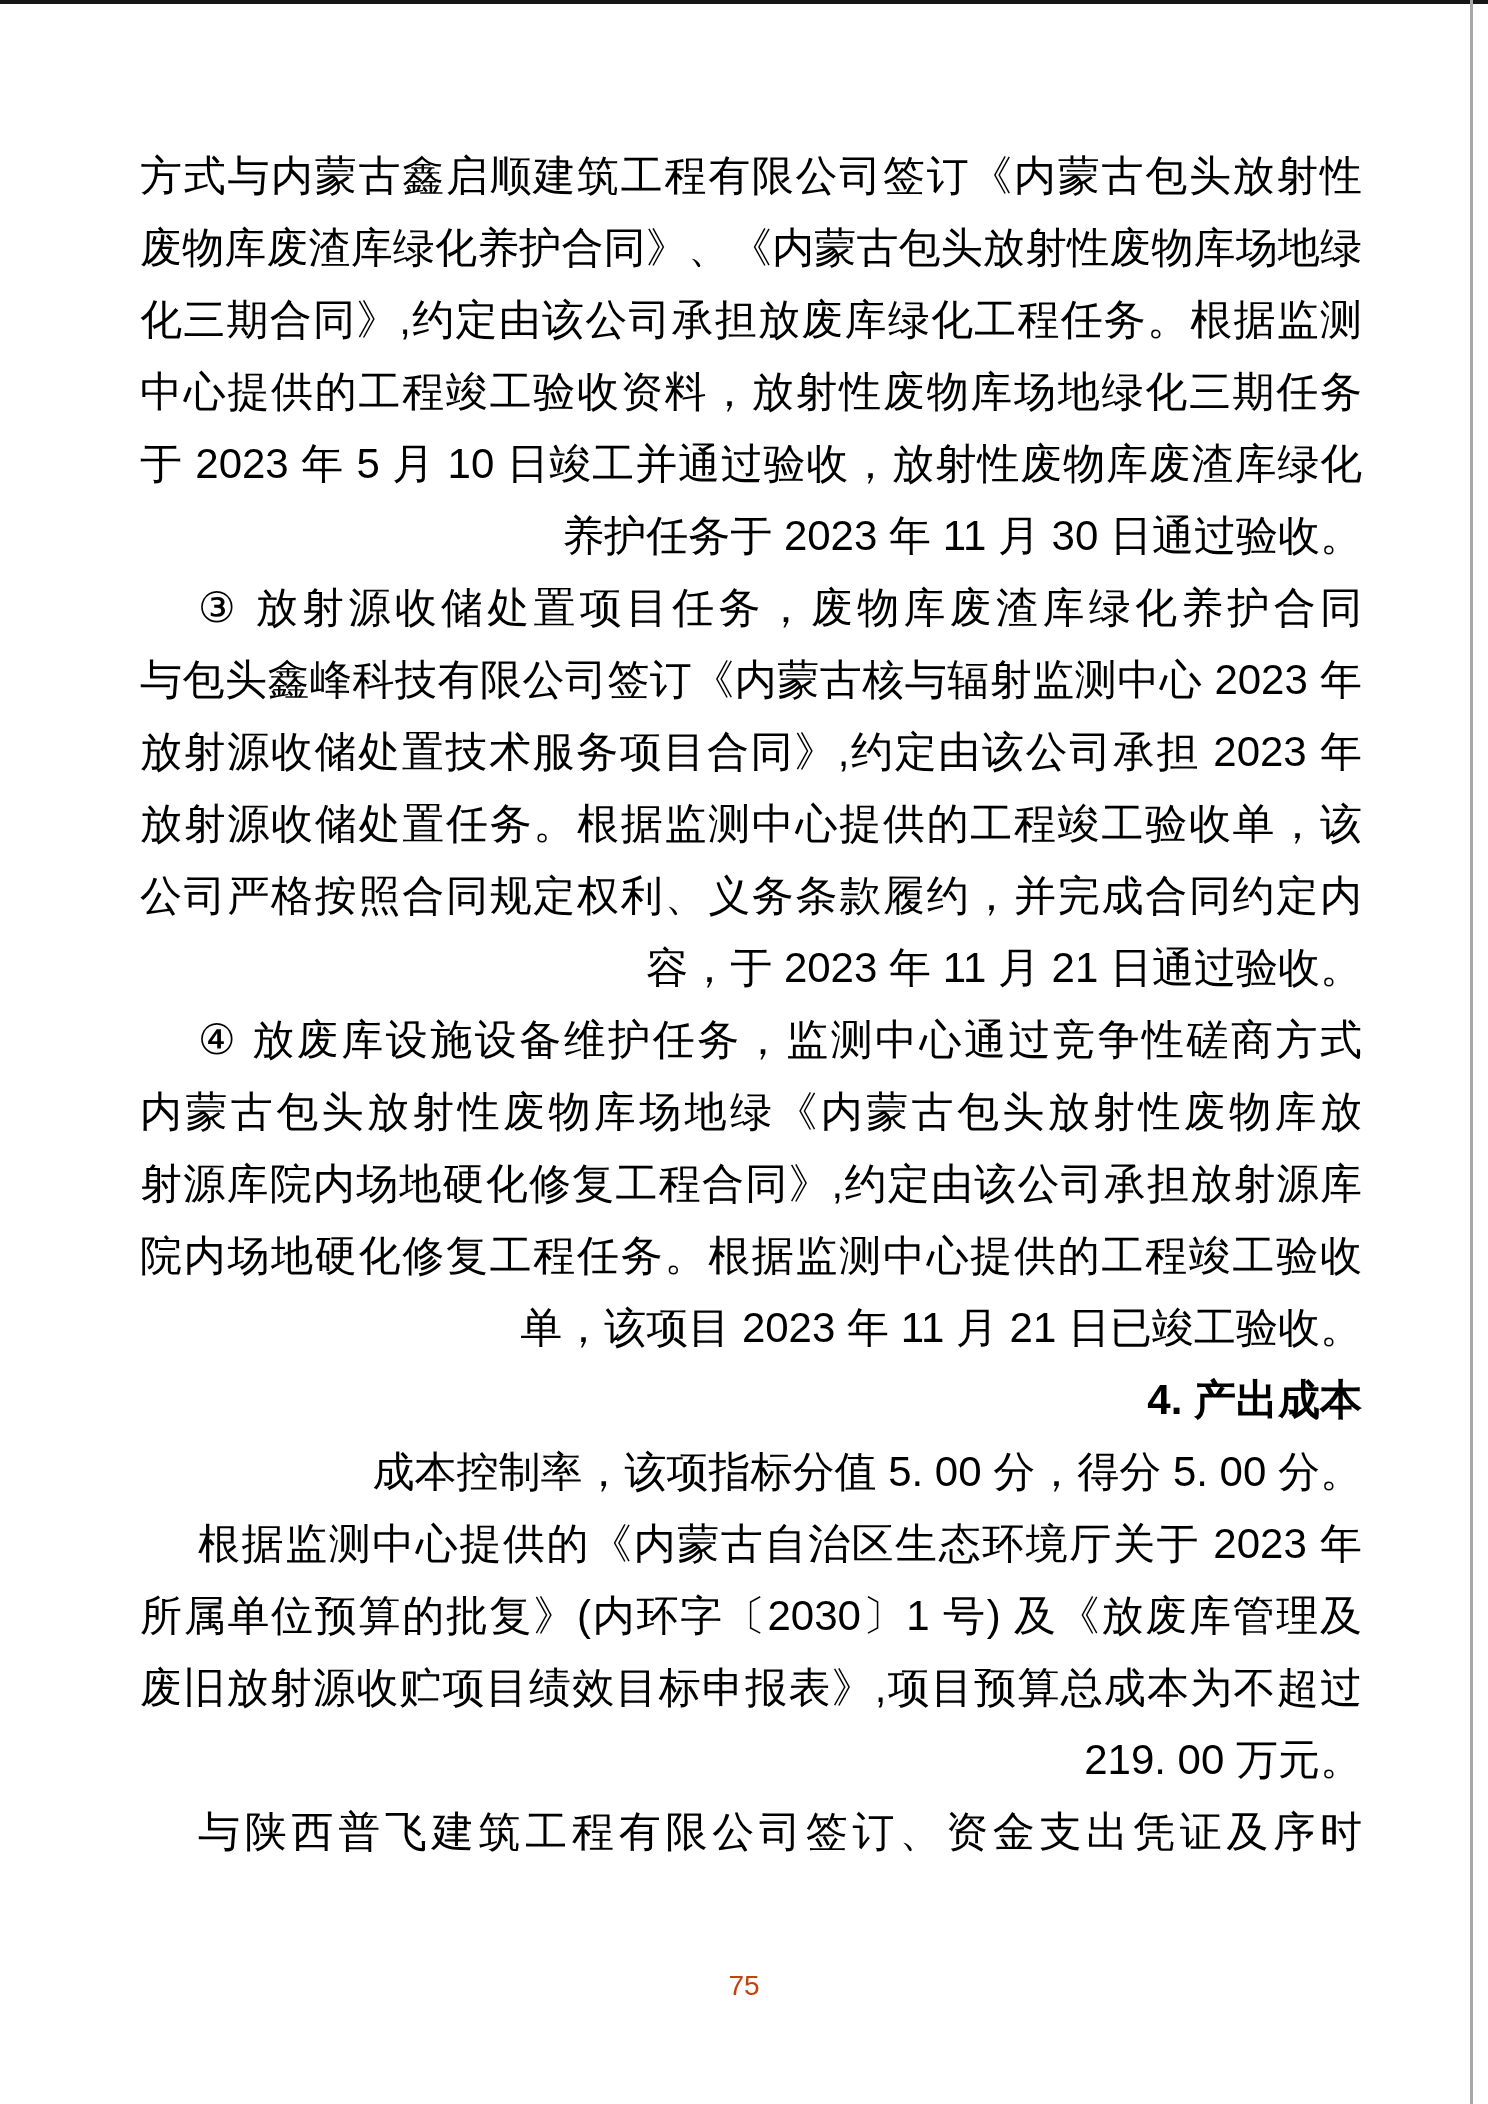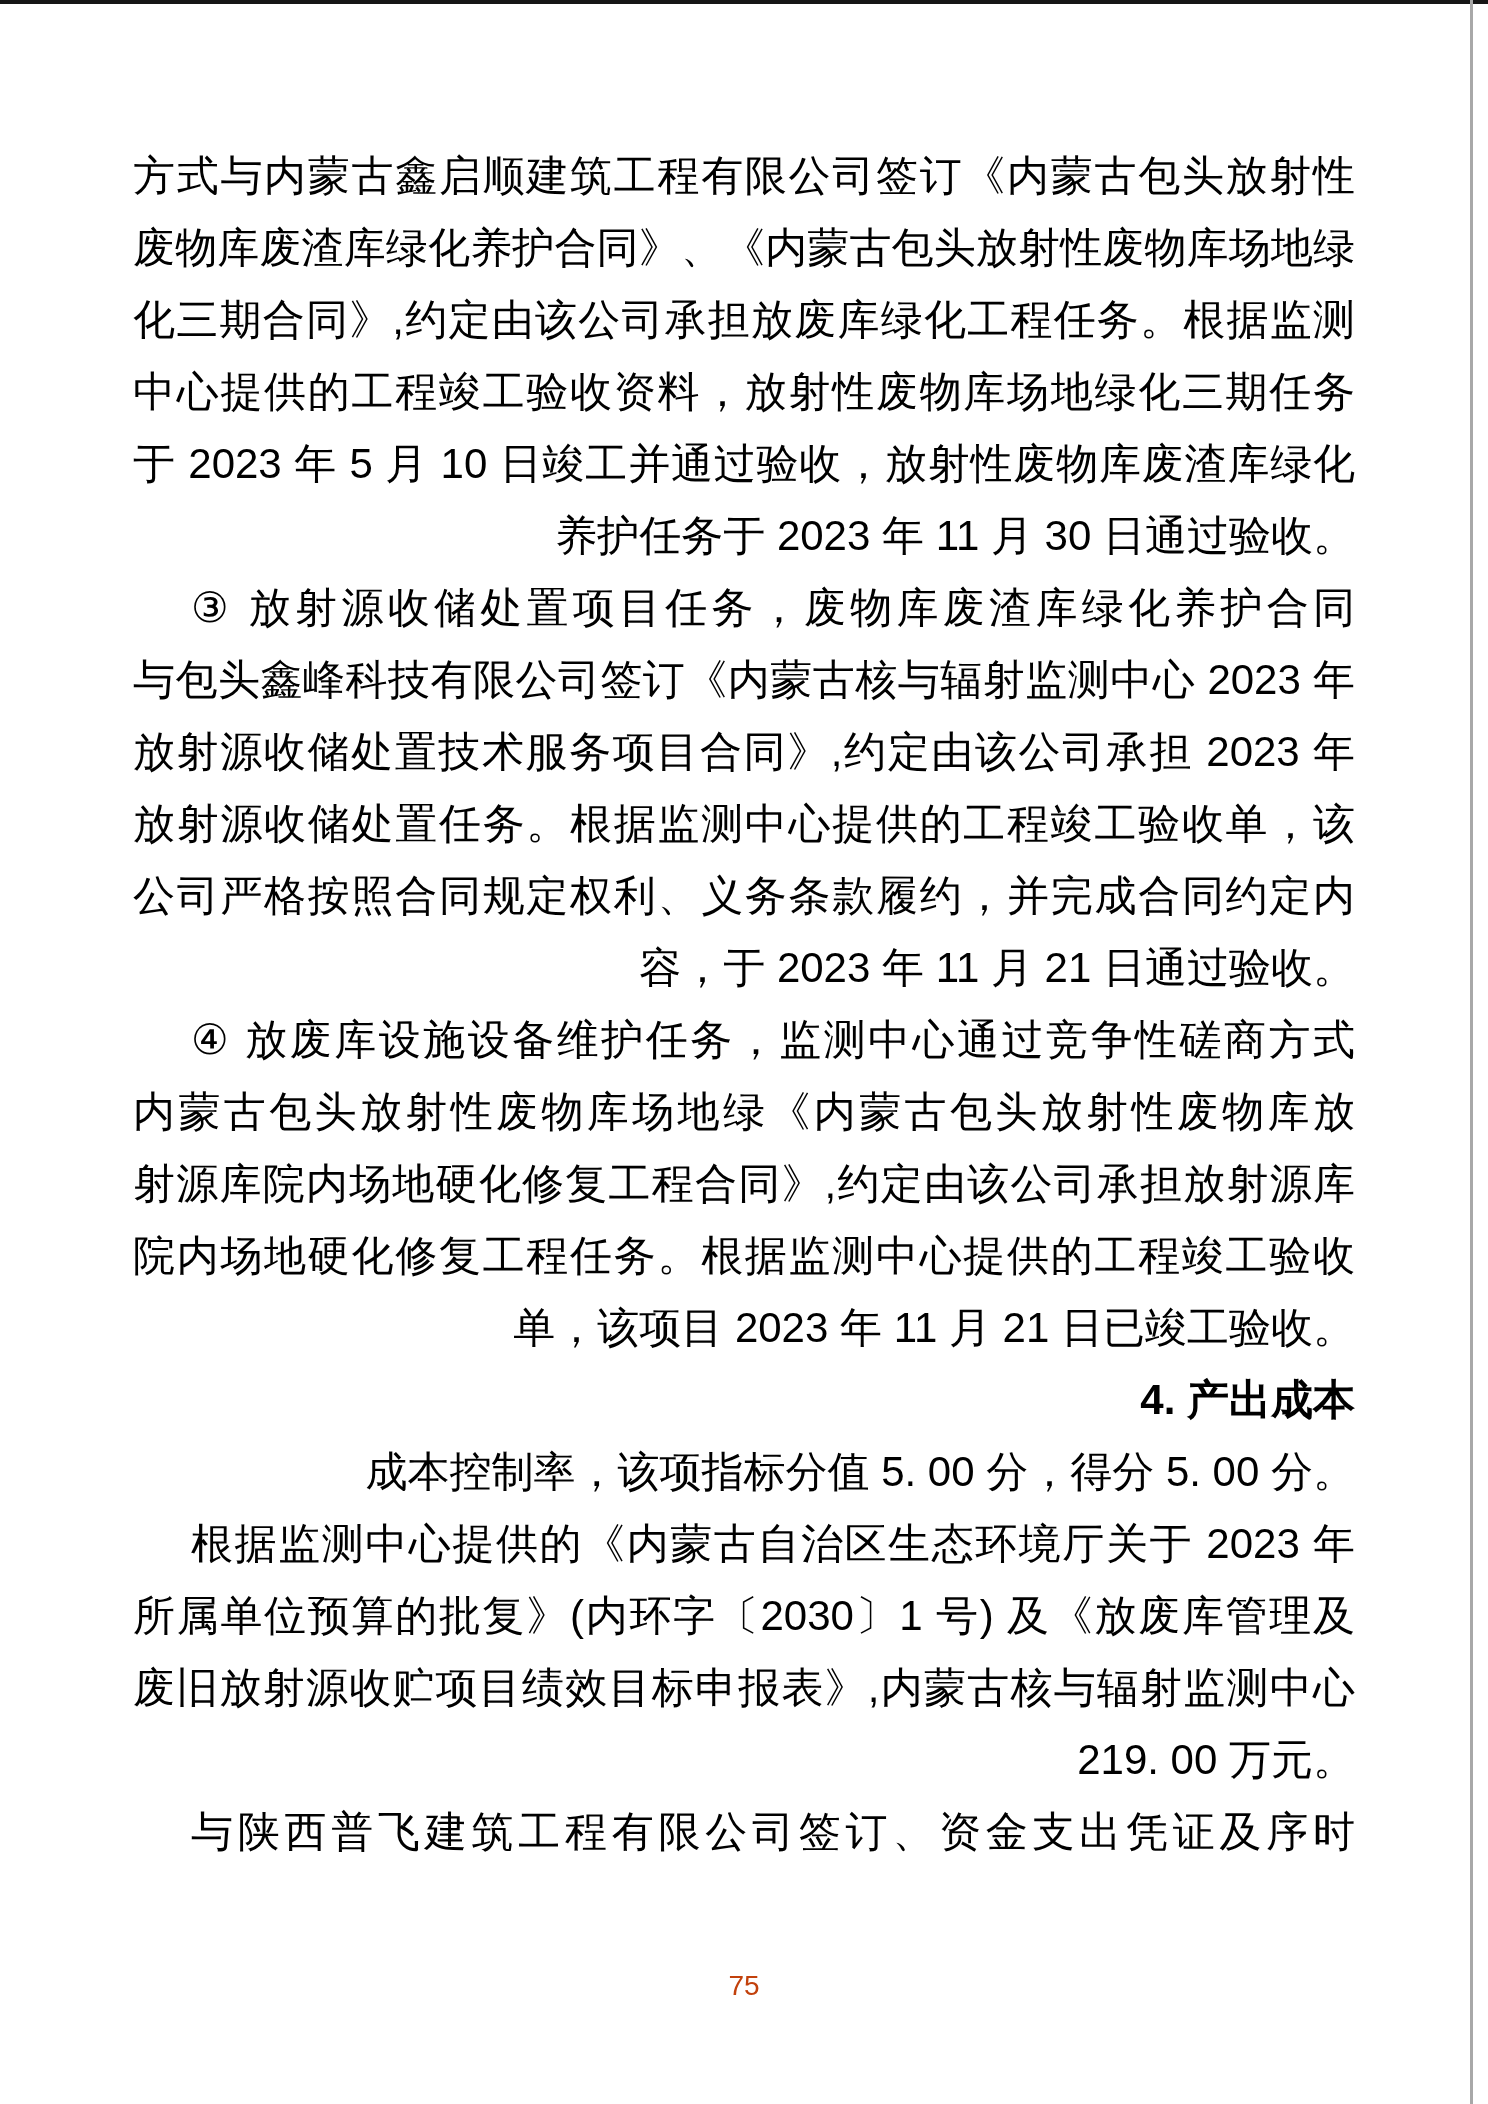--- a/index.html
+++ b/index.html
@@ -22,21 +22,21 @@
     background: #161616;
   }
   .right-edge {
     position: absolute;
     left: 1470px; top: 0;
     width: 3px; height: 100%;
     background: #a8a8a8;
   }
   .textblock {
     position: absolute;
-    left: 133px;
+    left: 140px;
     top: 140px;
     width: 1222px;
     color: #000000;
   }
   .line {
     height: 72px;
     line-height: 72px;
     font-size: 42px;
     color: #000000;
     text-align: right;
@@ -85,18 +85,18 @@
       <div class="line">容，于 2023 年 11 月 21 日通过验收。</div>
       <div class="line indent fill">④ 放废库设施设备维护任务，监测中心通过竞争性磋商方式</div>
       <div class="line fill">内蒙古包头放射性废物库场地绿《内蒙古包头放射性废物库放</div>
       <div class="line fill">射源库院内场地硬化修复工程合同》,约定由该公司承担放射源库</div>
       <div class="line fill">院内场地硬化修复工程任务。根据监测中心提供的工程竣工验收</div>
       <div class="line">单，该项目 2023 年 11 月 21 日已竣工验收。</div>
       <div class="line indent bold">4. 产出成本</div>
       <div class="line indent">成本控制率，该项指标分值 5. 00 分，得分 5. 00 分。</div>
       <div class="line indent fill">根据监测中心提供的《内蒙古自治区生态环境厅关于 2023 年</div>
       <div class="line fill">所属单位预算的批复》(内环字〔2030〕1 号) 及《放废库管理及</div>
-      <div class="line fill">废旧放射源收贮项目绩效目标申报表》,内蒙古核与辐射监测中心</div>
+      <div class="line fill">废旧放射源收贮项目绩效目标申报表》,项目预算总成本为不超过</div>
       <div class="line">219. 00 万元。</div>
       <div class="line indent fill">与陕西普飞建筑工程有限公司签订、资金支出凭证及序时</div>
     </div>
   <div class="pagenum">75</div>
 </div>
 
 </body></html>

